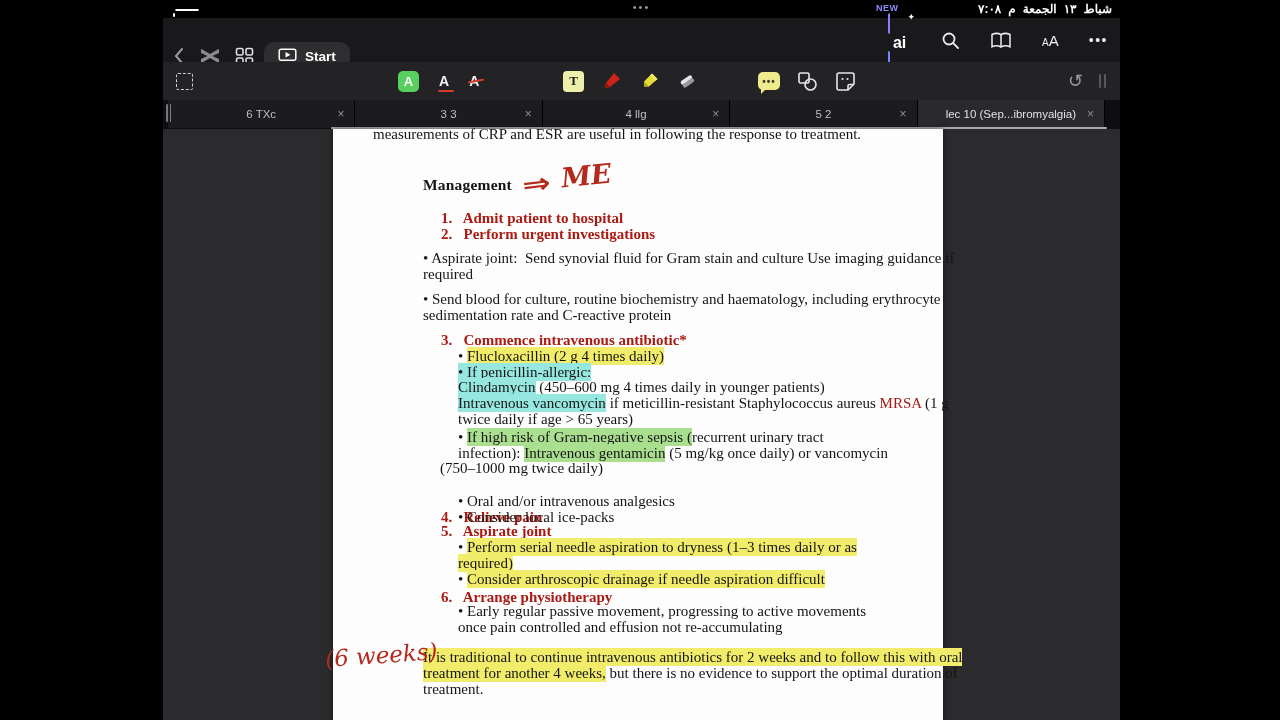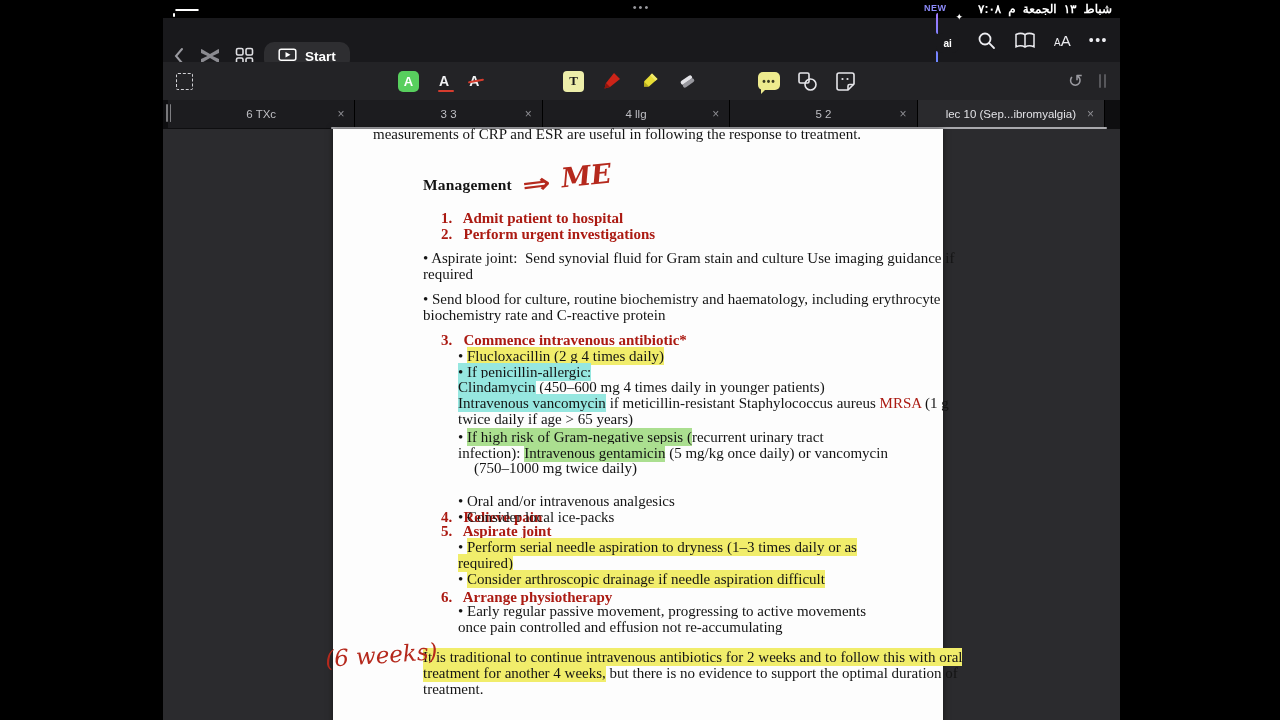--- a/index.html
+++ b/index.html
@@ -26,25 +26,25 @@
   
   .toolbar{position:absolute;left:0;top:18px;width:100%;height:44px;background:#19191c;border-bottom:1px solid #000;}
   .tb-left{position:absolute;left:10px;top:16px;height:44px;display:flex;align-items:center;gap:10px;}
   .chev{color:#9a9aa0;}
   .startbtn{display:flex;align-items:center;gap:8px;background:#2e2e31;border-radius:10px;padding:6px 14px;}
   .startbtn .lbl{color:#fff;font-size:13.5px;font-weight:600;}
   .tb-tabs{position:absolute;left:250px;top:0;height:44px;display:flex;align-items:center;gap:8px;}
   .tb-tab{color:#dcdce0;font-size:13.5px;padding:7px 14px;border-radius:10px;}
   .tb-tab.active{background:#2e2e31;color:#fff;font-weight:600;}
   .pluscirc{width:26px;height:26px;border-radius:50%;background:#2e2e31;color:#fff;display:flex;align-items:center;justify-content:center;font-size:16px;margin-left:4px;}
-  .tb-right{position:absolute;right:12px;top:0;height:44px;display:flex;align-items:center;gap:18px;}
+  .tb-right{position:absolute;right:12px;top:0;height:44px;display:flex;align-items:center;gap:30px;}
   .aiwrap{position:relative;margin-top:6px;}
   .newlbl{position:absolute;top:-12px;left:-12px;color:#8d8bfa;font-size:9px;font-weight:700;letter-spacing:.5px;}
   .aibadge{background:linear-gradient(135deg,#a477ff,#5b8cff);border-radius:9px;padding:2px;}
-  .aibadge .inner{background:#19191c;border-radius:7px;width:23px;height:20px;display:flex;align-items:center;justify-content:center;color:#fff;font-size:10px;font-weight:700;}
+  .aibadge .inner{background:#19191c;border-radius:7px;width:23px;height:20px;display:flex;align-items:center;justify-content:center;color:#fff;font-size:16px;font-weight:700;}
   .aiplus{position:absolute;top:-3px;right:-4px;color:#fff;font-size:9px;}
   .aa{color:#ececf0;display:flex;align-items:baseline;}
   .aa .a1{font-size:10px;} .aa .a2{font-size:15px;}
   .moredots{color:#ececf0;font-size:14px;letter-spacing:1.5px;}
 
   
   .toolsbar{position:absolute;left:0;top:62px;width:100%;height:38px;background:#232326;border-bottom:1px solid #0a0a0a;}
   .cluster{position:absolute;top:0;height:38px;display:flex;align-items:center;gap:18px;}
   .selrect{width:15px;height:15px;border:1.5px dashed #d0d0d4;border-radius:2px;}
   .toolA{color:#f2f2f4;font-weight:700;font-size:14px;position:relative;line-height:14px;}
@@ -270,30 +270,30 @@
   </div>
 
   <div id="text-layer">
       <div class="pline" style="left: 210px; top: 127px;"><span class="seg">measurements of CRP and ESR are useful in following the response to treatment.</span></div>
       <div class="pline head" style="left: 260px; top: 177px;"><span class="seg">Management</span></div>
       <div class="pline" style="left: 278px; top: 211px;"><span class="seg rb">1.   Admit patient to hospital</span></div>
       <div class="pline" style="left: 278px; top: 227px;"><span class="seg rb">2.   Perform urgent investigations</span></div>
       <div class="pline" style="left: 260px; top: 251px;"><span class="seg">• Aspirate joint:  Send synovial fluid for Gram stain and culture Use imaging guidance if</span></div>
       <div class="pline" style="left: 260px; top: 267px;"><span class="seg">required</span></div>
       <div class="pline" style="left: 260px; top: 292px;"><span class="seg">• Send blood for culture, routine biochemistry and haematology, including erythrocyte</span></div>
-      <div class="pline" style="left: 260px; top: 308px;"><span class="seg">biochemistry rate and C-reactive protein</span></div>
+      <div class="pline" style="left: 260px; top: 308px;"><span class="seg">sedimentation rate and C-reactive protein</span></div>
       <div class="pline" style="left: 278px; top: 333px;"><span class="seg rb">3.   Commence intravenous antibiotic*</span></div>
       <div class="pline" style="left: 295px; top: 349px;"><span class="seg">• </span><span class="seg hy">Flucloxacillin (2 g 4 times daily)</span></div>
       <div class="pline" style="left: 295px; top: 365px;"><span class="seg hc">• If penicillin-allergic:</span></div>
       <div class="pline" style="left: 295px; top: 380px;"><span class="seg hc">Clindamycin</span><span class="seg"> (450–600 mg 4 times daily in younger patients)</span></div>
       <div class="pline" style="left: 295px; top: 396px;"><span class="seg hc">Intravenous vancomycin</span><span class="seg"> if meticillin-resistant Staphylococcus aureus </span><span class="seg r">MRSA</span><span class="seg"> (1 g</span></div>
       <div class="pline" style="left: 295px; top: 412px;"><span class="seg">twice daily if age &gt; 65 years)</span></div>
       <div class="pline" style="left: 295px; top: 430px;"><span class="seg">• </span><span class="seg hg">If high risk of Gram-negative sepsis (</span><span class="seg">recurrent urinary tract</span></div>
       <div class="pline" style="left: 295px; top: 446px;"><span class="seg">infection): </span><span class="seg hg">Intravenous gentamicin</span><span class="seg"> (5 mg/kg once daily) or vancomycin</span></div>
-      <div class="pline" style="left: 311px; top: 461px;"><span class="seg">(750–1000 mg twice daily)</span></div>
+      <div class="pline" style="left: 277px; top: 461px;"><span class="seg">(750–1000 mg twice daily)</span></div>
       <div class="pline" style="left: 278px; top: 478px; margin-top: 32px;"><span class="seg rb">4.   Relieve pain</span></div>
       <div class="pline" style="left: 295px; top: 494px;"><span class="seg">• Oral and/or intravenous analgesics</span></div>
       <div class="pline" style="left: 295px; top: 510px;"><span class="seg">• Consider local ice-packs</span></div>
       <div class="pline" style="left: 278px; top: 524px;"><span class="seg rb">5.   Aspirate joint</span></div>
       <div class="pline" style="left: 295px; top: 540px;"><span class="seg">• </span><span class="seg hy">Perform serial needle aspiration to dryness (1–3 times daily or as</span></div>
       <div class="pline" style="left: 295px; top: 556px;"><span class="seg hy">required)</span></div>
       <div class="pline" style="left: 295px; top: 572px;"><span class="seg">• </span><span class="seg hy">Consider arthroscopic drainage if needle aspiration difficult</span></div>
       <div class="pline" style="left: 278px; top: 590px;"><span class="seg rb">6.   Arrange physiotherapy</span></div>
       <div class="pline" style="left: 295px; top: 604px;"><span class="seg">• Early regular passive movement, progressing to active movements</span></div>
       <div class="pline" style="left: 295px; top: 620px;"><span class="seg">once pain controlled and effusion not re-accumulating</span></div>

